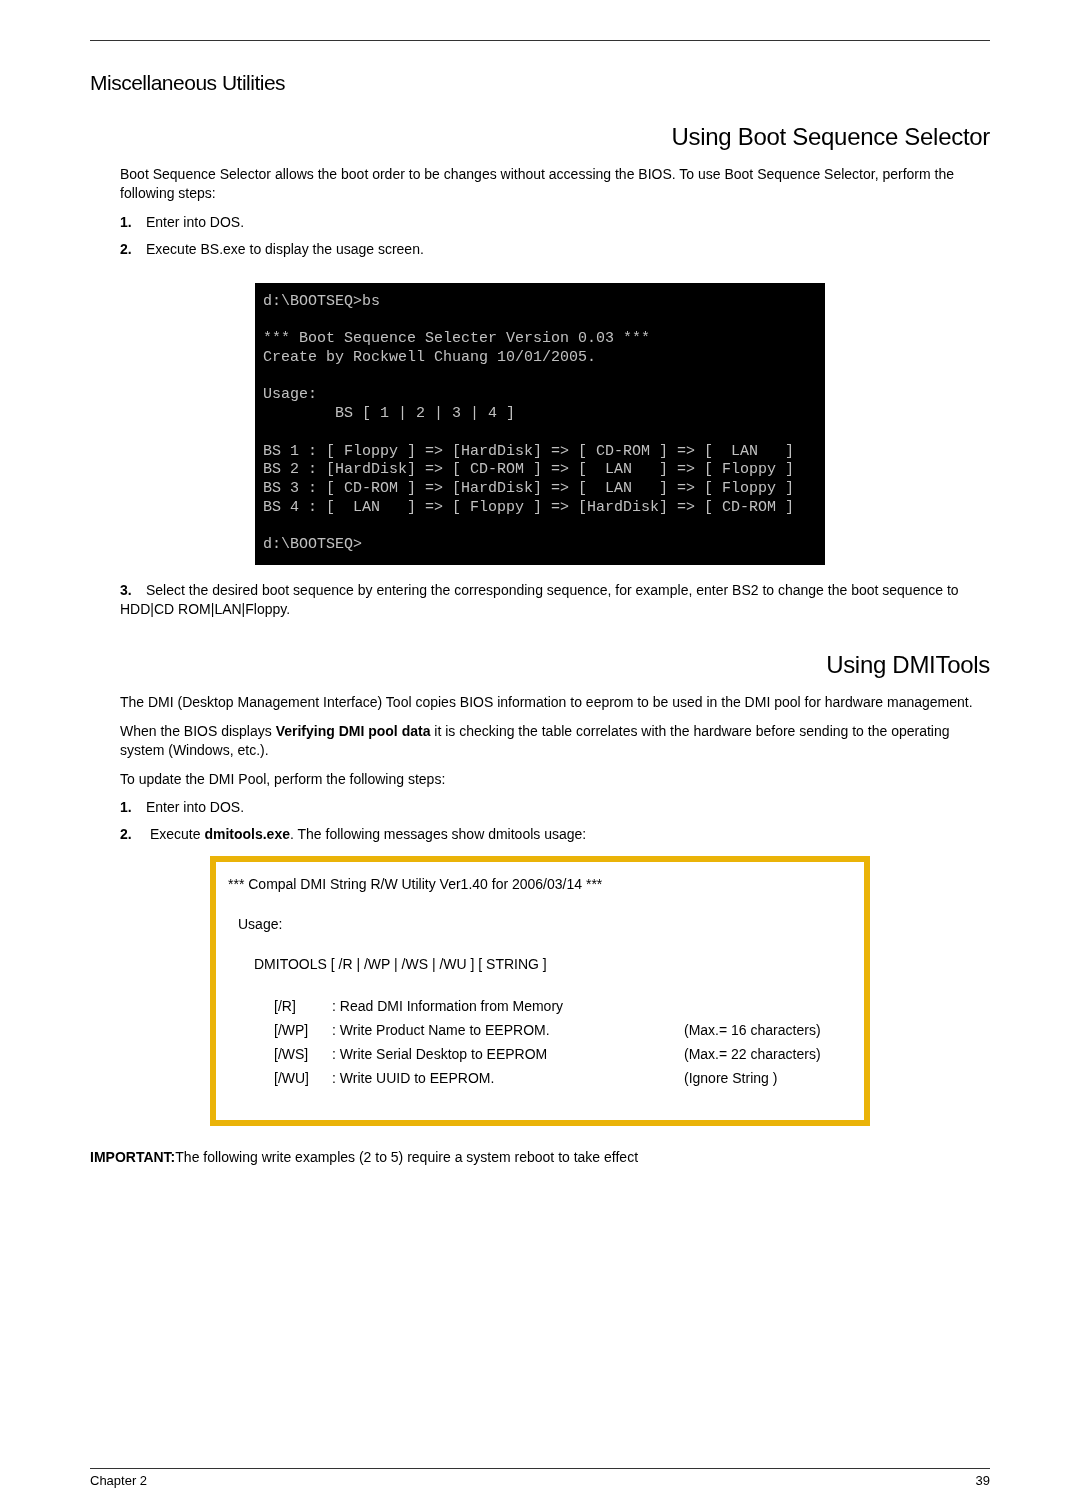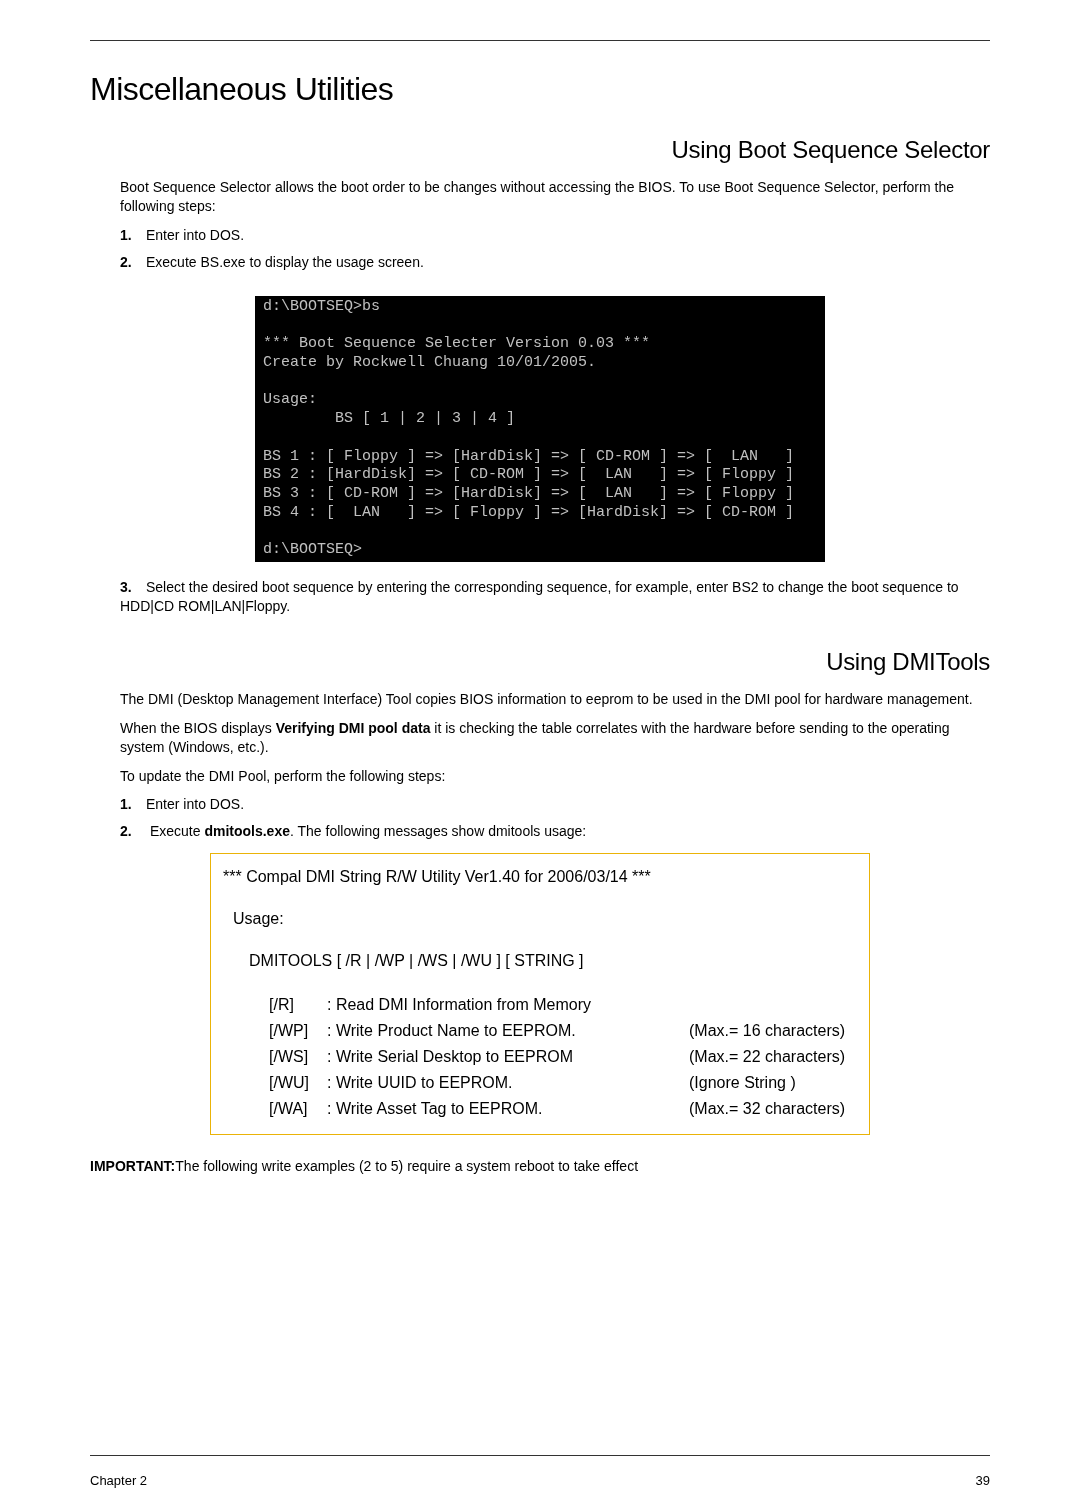--- a/index.html
+++ b/index.html
@@ -6,61 +6,61 @@
     body {
       font-family: Arial, Helvetica, sans-serif;
       background: #fff;
       color: #000;
       width: 1080px;
       height: 1512px;
       padding: 40px 90px 30px 90px;
       position: relative;
     }
     .top-rule { border-top: 1px solid #333; margin-bottom: 30px; }
-    h1 { font-family: "Trebuchet MS", Arial, sans-serif; font-size: 32px; font-weight: 400; margin-bottom: 28px; letter-spacing: -0.5px; }
+    h1 { font-family: "Trebuchet MS", Arial, sans-serif; font-size: 21px; font-weight: 400; margin-bottom: 28px; letter-spacing: -0.5px; }
     h2 { font-family: "Trebuchet MS", Arial, sans-serif; font-size: 24px; font-weight: 400; margin-bottom: 14px; letter-spacing: -0.3px; text-align: right; }
     .body-text { margin-left: 30px; font-size: 14px; line-height: 1.35; margin-bottom: 10px; }
     ol { margin-left: 30px; list-style: none; counter-reset: item; }
     ol li { counter-increment: item; margin-bottom: 8px; font-size: 14px; line-height: 1.35; }
     ol li::before { content: counter(item) "."; font-weight: bold; display: inline-block; width: 26px; }
     .bold { font-weight: bold; }
     .terminal-box {
       background: #000;
       color: #c0c0c0;
       font-family: "Courier New", monospace;
       font-size: 15px;
       line-height: 1.25;
       white-space: pre;
-      padding: 2px 8px;
+      padding: 10px 8px;
       margin: 24px auto 16px auto;
       width: 570px;
     }
     .usage-box {
-      border: 1px solid #eab308;
+      border: 6px solid #eab308;
       margin: 12px auto 22px auto;
       width: 660px;
-      padding: 12px 0 12px 0;
+      padding: 12px 0 30px 0;
       font-family: Arial, sans-serif;
-      font-size: 16px;
+      font-size: 14px;
     }
     .usage-box .line { padding: 2px 12px; }
     .usage-box .indent1 { padding-left: 22px; }
     .usage-box .indent2 { padding-left: 38px; }
     .usage-box .spacer { height: 20px; }
     .opt-row { display: flex; padding: 4px 0 4px 58px; }
     .opt-flag { width: 58px; }
     .opt-desc { flex: 1; }
     .opt-note { width: 180px; }
     .footer {
       position: absolute;
       bottom: 24px;
       left: 90px;
       right: 90px;
       border-top: 1px solid #333;
-      padding-top: 17px;
+      padding-top: 4px;
       display: flex;
       justify-content: space-between;
       font-size: 13px;
     }
     .section-gap { height: 24px; }
   </style>
 </head>
 <body>
 
 <div class="top-rule"></div>
@@ -128,25 +128,20 @@
   <div class="opt-row">
     <span class="opt-flag">[/WS]</span>
     <span class="opt-desc">: Write Serial Desktop to EEPROM</span>
     <span class="opt-note">(Max.= 22 characters)</span>
   </div>
   <div class="opt-row">
     <span class="opt-flag">[/WU]</span>
     <span class="opt-desc">: Write UUID to EEPROM.</span>
     <span class="opt-note">(Ignore String          )</span>
   </div>
-  <div class="opt-row">
-    <span class="opt-flag">[/WA]</span>
-    <span class="opt-desc">: Write Asset Tag to EEPROM.</span>
-    <span class="opt-note">(Max.= 32 characters)</span>
-  </div>
 </div>
 
 <p class="body-text" style="margin-left:0;">
   <span class="bold">IMPORTANT:</span><span>The following write examples (2 to 5) require a system reboot to take effect</span>
 </p>
 
 <div class="footer">
   <span>Chapter 2</span>
   <span>39</span>
 </div>

